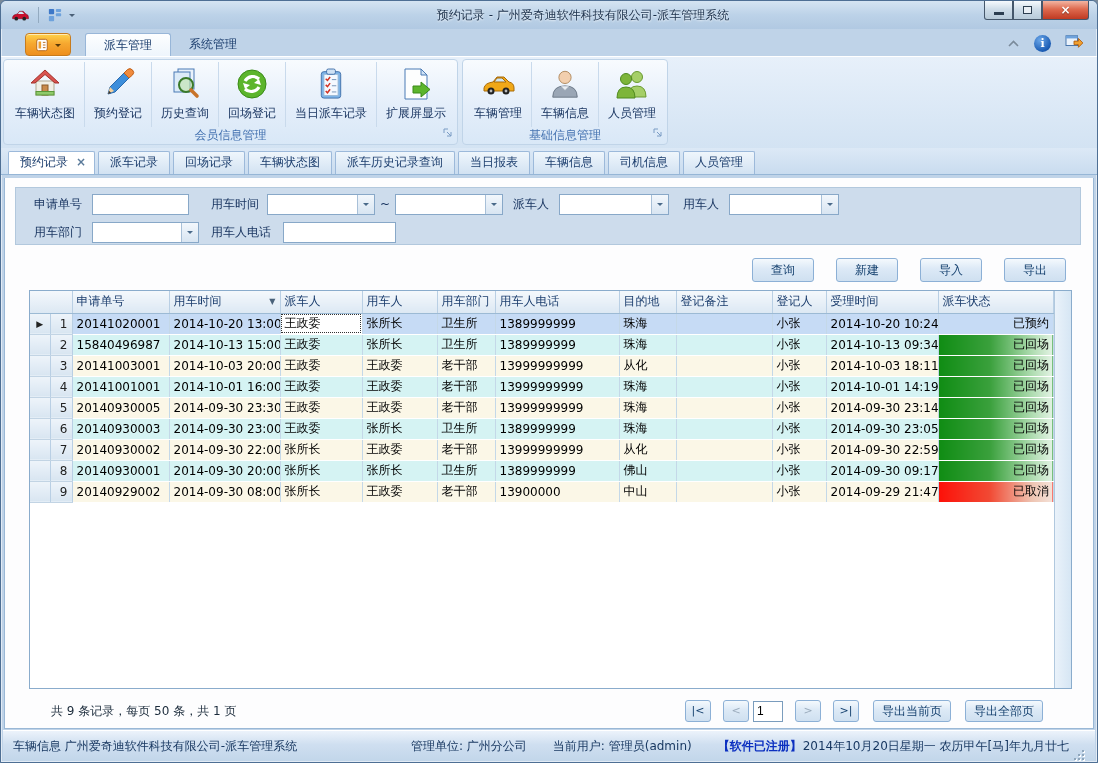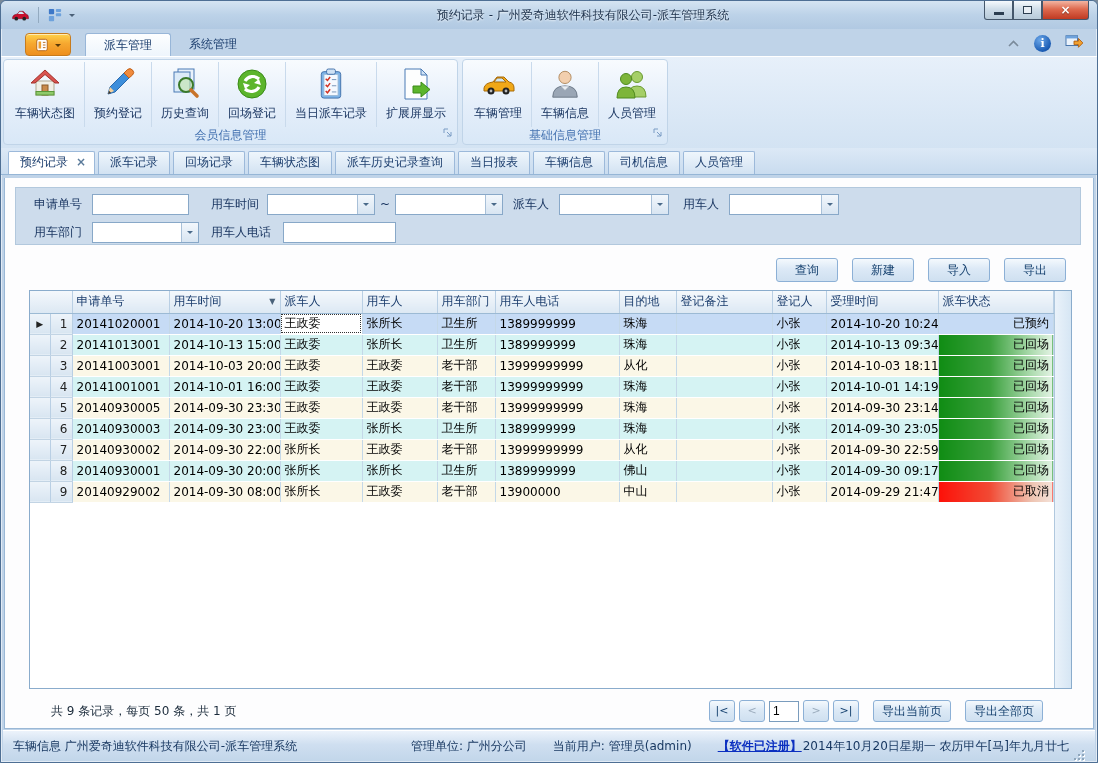--- a/index.html
+++ b/index.html
@@ -73,21 +73,21 @@
   .flabel { color:#16325e; white-space:nowrap; }
   .finput { height:21px; border:1px solid #88a8c8; padding:0 3px; background:#fff; font-size:12px; }
   .combo { display:inline-flex; height:21px; background:#fff; border:1px solid #88a8c8; }
   .combo .cbtn { margin-left:auto; width:17px; background:linear-gradient(#f2f7fc,#d8e5f2);
     border-left:1px solid #a8c0d8; display:flex; align-items:center; justify-content:center; }
   .arr { width:0; height:0; border:3.5px solid transparent; border-top-color:#4a6a8a; margin-top:4px; }
   .tilde { margin:0 5px; color:#16325e; }
 
   .actions { position:absolute; top:80px; right:27px; display:flex; gap:14px; }
   .btn { min-width:62px; height:24px; line-height:22px; text-align:center; padding:0 8px;
-    background:linear-gradient(#f4f9fd,#dce9f6 45%,#cfe0f0); border:1px solid #8cb0d6; border-radius:3px; color:#14406e; }
+    background:linear-gradient(#f4f9fd,#dce9f6 45%,#cfe0f0); border:1px solid #8cb0d6; border-radius:3px; color:#14406e;margin-left:8px; }
 
   
   .gridwrap { position:absolute; left:24px; right:21px; top:112px; height:399px;
     border:1px solid #8aaccc; background:#fff; display:flex; }
   .gtbl { flex:1; border-collapse:collapse; table-layout:fixed; align-self:flex-start; width:calc(100% - 17px); }
   .gtbl th { height:22px; background:linear-gradient(#f4f8fc,#dce8f3); border-right:1px solid #b9cfe4;
     border-bottom:1px solid #9cbad4; font-weight:normal; color:#1c3e6e; text-align:left; padding:0 4px;
     white-space:nowrap; overflow:hidden; }
   .th-time { position:relative; }
   .sortarr { position:absolute; right:4px; top:6px; font-size:8px; color:#4a627a; }
@@ -114,21 +114,21 @@
   .pbtn.dis { color:#9aabbc; }
   .pginput { width:30px; height:21px; border:1px solid #7a9cbd; padding:0 3px; font-size:12px; }
   .exp { margin-left:10px; height:22px; line-height:20px; }
 
   
   .statusbar { position:absolute; left:2px; right:2px; bottom:1px; height:31px;
     background:linear-gradient(#ecf3fb,#cfdff0 45%,#c2d6ea); border-top:1px solid #fff;
     display:flex; align-items:center; color:#15355f; padding:0 10px; }
   .sb-welcome { width:398px; }
   .sb-seg { margin-right:26px; white-space:nowrap; }
-  .sb-link { color:#0b2fc0; font-weight:bold; text-decoration:underline; margin-right:1px; white-space:nowrap; }
+  .sb-link { color:#0b2fc0; font-weight:bold; margin-right:1px; white-space:nowrap; }
   .sb-date { white-space:nowrap; }
   .grip { margin-left:auto; width:12px; height:12px; align-self:flex-end; position:relative; }
   .grip i { position:absolute; width:2px; height:2px; background:#8fa6bc; box-shadow:1px 1px 0 #fff; }
   .grip i:nth-child(1){ right:1px;  bottom:1px; }
   .grip i:nth-child(2){ right:5px;  bottom:1px; }
   .grip i:nth-child(3){ right:1px;  bottom:5px; }
   .grip i:nth-child(4){ right:9px;  bottom:1px; }
   .grip i:nth-child(5){ right:5px;  bottom:5px; }
   .grip i:nth-child(6){ right:1px;  bottom:9px; }
 </style>
@@ -435,21 +435,21 @@
               <td class="c-phone">1389999999</td>
               <td class="c-dest">珠海</td>
               <td class="c-note"></td>
               <td class="c-registrar">小张</td>
               <td class="c-accept_time">2014-10-20 10:24</td>
               <td class="c-status st-reserved">已预约</td>
             </tr>
             <tr class="cyan">
               <td class="c-ind"></td>
               <td class="c-num">2</td>
-              <td class="c-apply_no">20141013001</td>
+              <td class="c-apply_no">15840496987</td>
               <td class="c-use_time">2014-10-13 15:00</td>
               <td class="c-dispatcher">王政委</td>
               <td class="c-user">张所长</td>
               <td class="c-dept">卫生所</td>
               <td class="c-phone">1389999999</td>
               <td class="c-dest">珠海</td>
               <td class="c-note"></td>
               <td class="c-registrar">小张</td>
               <td class="c-accept_time">2014-10-13 09:34</td>
               <td class="c-status st-returned">已回场</td>

